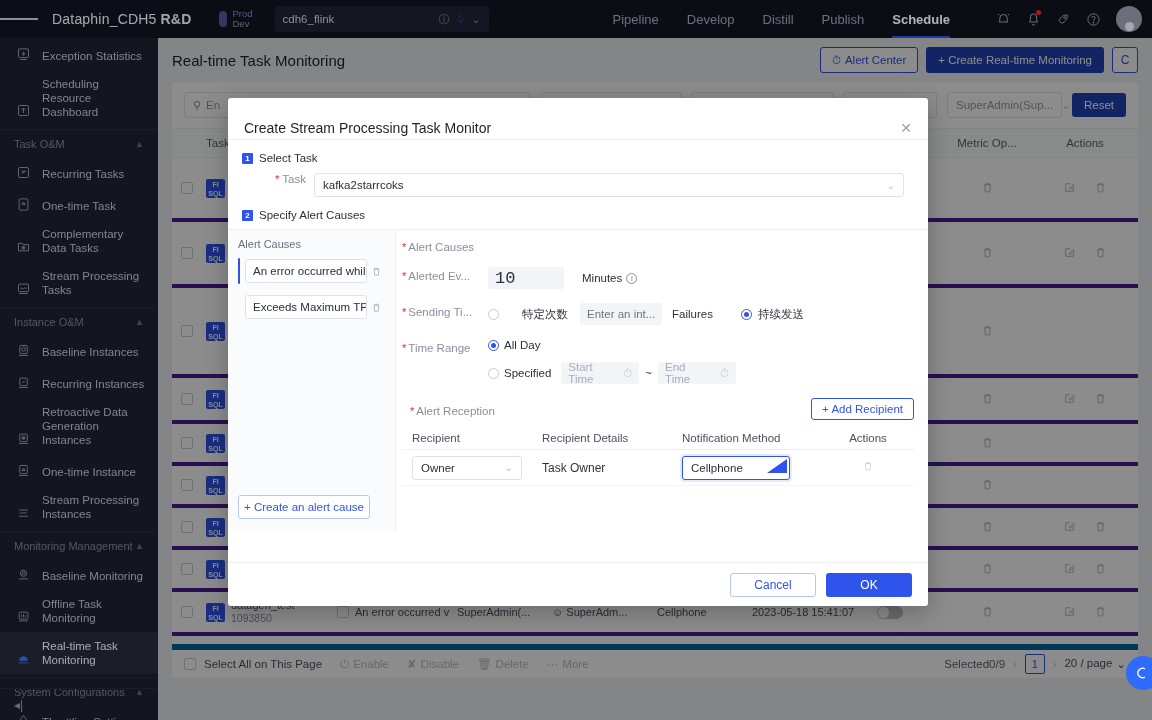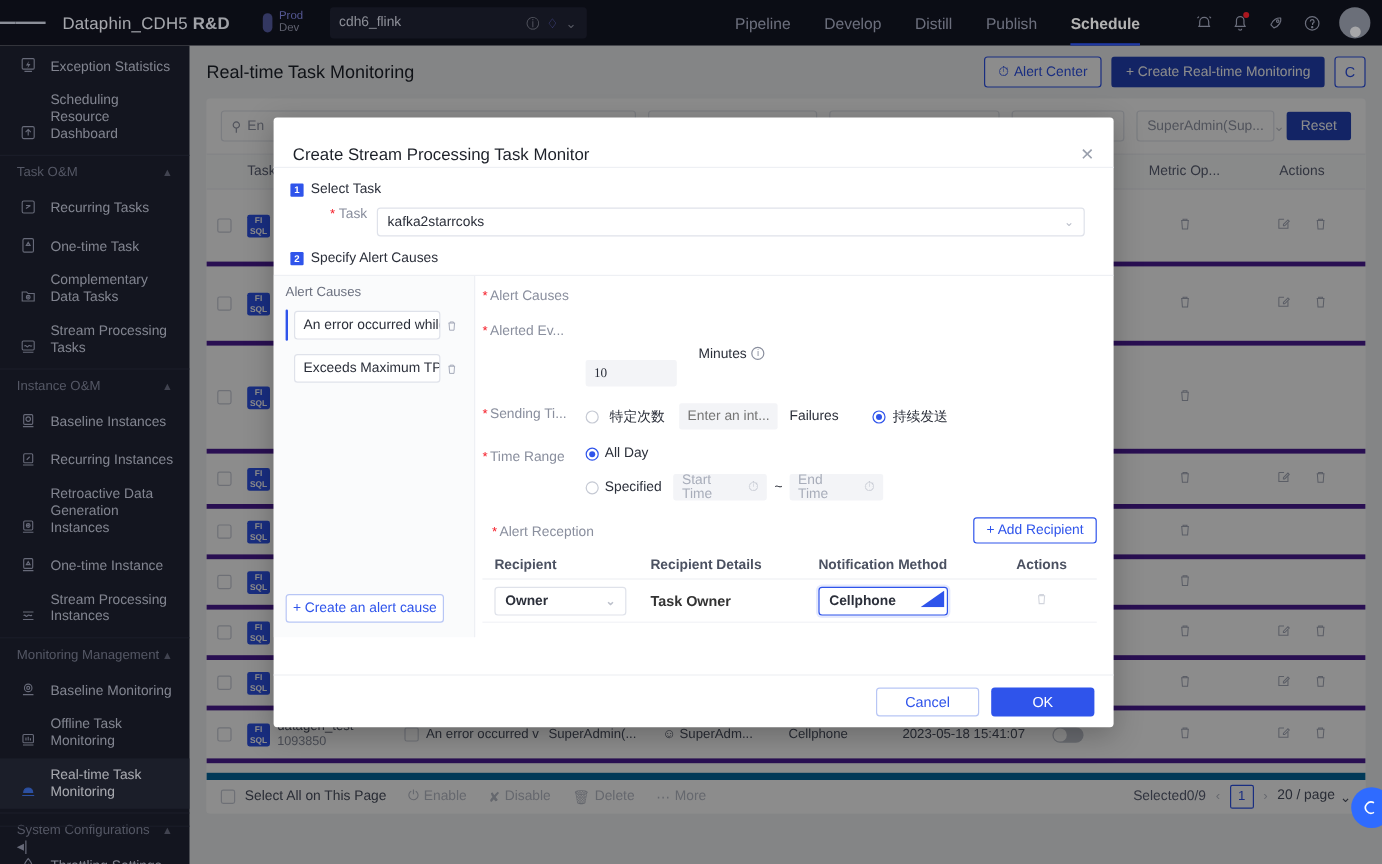--- a/index.html
+++ b/index.html
@@ -178,37 +178,37 @@
   .create-cause { position:absolute; left:10px; bottom:12px; width:132px; height:24px;
     border:1px solid #b8c6f5; border-radius:3px; color:#2f54eb; font-size:11.5px;
     display:flex; align-items:center; justify-content:center; gap:4px; background:#fff; cursor:pointer; }
 
   .causes-right { flex:1; padding:8px 14px 0 6px; position:relative; }
   .rrow { display:flex; align-items:flex-start; margin-bottom:14px; }
   .rlbl { width:78px; text-align:left; font-size:11.5px; color:#8a8f9e; padding-top:3px; flex:0 0 78px;}
   .rlbl .req { margin-right:2px; }
   .rval { font-size:11.5px; color:#2b2f3a; padding-top:3px; }
   .num-input { width:76px; height:22px; background:#f3f4f7; border:none; border-radius:2px;
-    font-size:11px; color:#2b2f3a; padding:0 7px; font-family:Liberation Serif, serif;margin-top:33px; }
+    font-size:17px; color:#2b2f3a; padding:0 7px; font-family:Liberation Mono, monospace; }
   .unit { font-size:11.5px; color:#2b2f3a; margin-left:18px; display:flex; align-items:center; gap:4px; }
   .radio { width:11px; height:11px; border-radius:50%; border:1px solid #c6cad4; background:#fff;
     display:inline-flex; align-items:center; justify-content:center; flex:0 0 11px; }
   .radio.on { border-color:#2f54eb; }
   .radio.on::after { content:''; width:5px; height:5px; border-radius:50%; background:#2f54eb; }
   .radio-label { font-size:11.5px; color:#2b2f3a; margin-left:5px; }
   .text-input { height:22px; background:#f3f4f7; border:none; border-radius:2px; font-size:11.5px;
     color:#a8adba; padding:0 7px; font-family:"Liberation Sans",sans-serif; }
   .time-input { height:22px; background:#f3f4f7; border-radius:2px; display:flex; align-items:center;
     padding:0 7px; font-size:11.5px; color:#a8adba; gap:18px; }
   .time-input .ck { opacity:.6; }
 
   .recep-head { display:flex; align-items:center; margin-bottom:6px; }
   .add-recip { margin-left:auto; height:22px; border:1px solid #2f54eb; color:#2f54eb; background:#fff;
     border-radius:3px; font-size:11.5px; display:flex; align-items:center; padding:0 10px; gap:4px; cursor:pointer; }
-  .rtable { width:100%;font-weight:bold; }
+  .rtable { width:100%; }
   .rthead { display:flex; align-items:center; height:24px; border-bottom:1px solid #eef0f4;
     font-size:11.5px; color:#4b5161; }
   .rtrow { display:flex; align-items:center; height:36px; border-bottom:1px solid #f2f3f7; }
   .rc1 { width:140px; flex:0 0 140px; padding-left:10px; }
   .rc2 { width:140px; flex:0 0 140px; }
   .rc3 { width:140px; flex:0 0 140px; }
   .rc4 { flex:1; text-align:center; }
   .rsel { width:110px; height:24px; border:1px solid #dfe2ea; border-radius:3px; background:#fff;
     display:flex; align-items:center; padding:0 8px; font-size:11.5px; color:#2b2f3a; }
   .rsel .cv { margin-left:auto; color:#bcc0cb; font-size:10px; }
@@ -861,21 +861,21 @@
                 <span>Minutes</span>
                 <i class="info-i">i</i>
               </span>
             </div>
           </div>
 
           <div class="rrow">
             <div class="rlbl"><span class="req">*</span><span>Sending Ti...</span></div>
             <div style="display:flex;align-items:center;margin-left:8px;gap:6px;">
               <span class="radio"></span>
-              <span class="radio-label" style="margin-left:3px;">特定次数</span>
+              <span class="radio-label" style="margin-left:17px;">特定次数</span>
               <input class="text-input" style="width: 82px; margin-left: 6px;" placeholder="Enter an int...">
               <span class="radio-label" style="margin-left:4px;">Failures</span>
               <span class="radio on" style="margin-left:22px;"></span>
               <span class="radio-label" style="margin-left:0;">持续发送</span>
             </div>
           </div>
 
           <div class="rrow" style="margin-bottom:6px;">
             <div class="rlbl"><span class="req">*</span><span>Time Range</span></div>
             <div style="margin-left:8px;">

